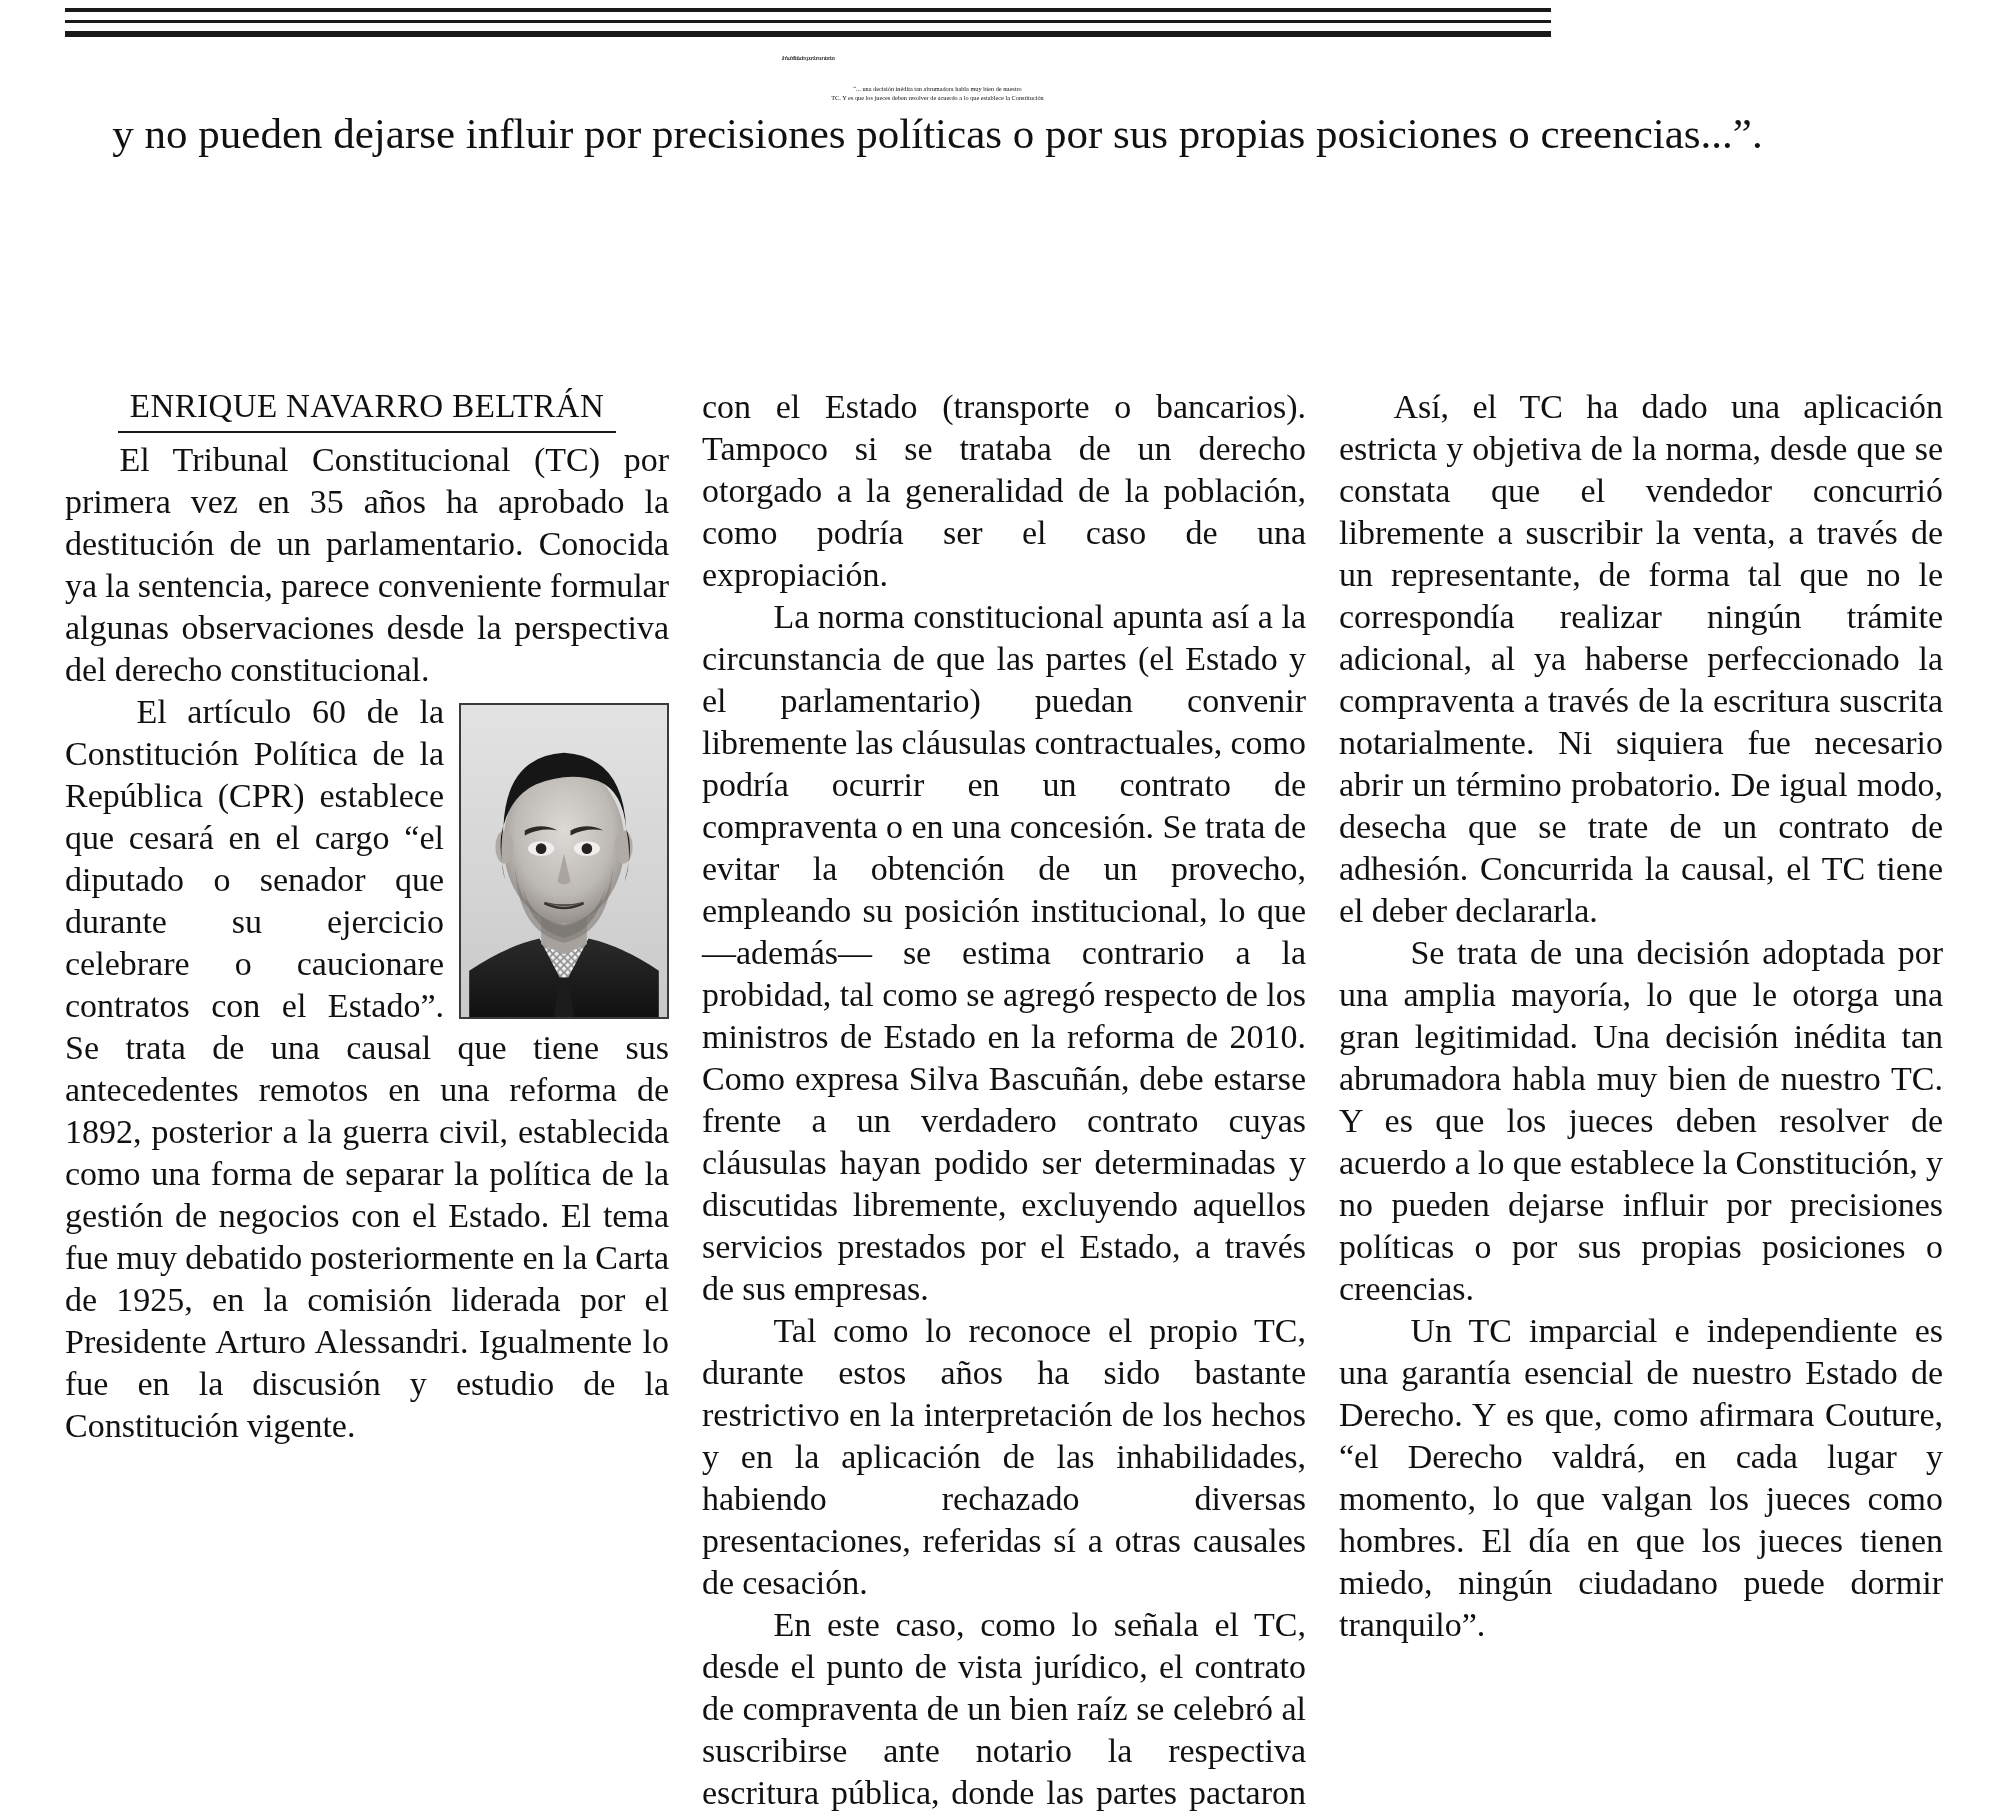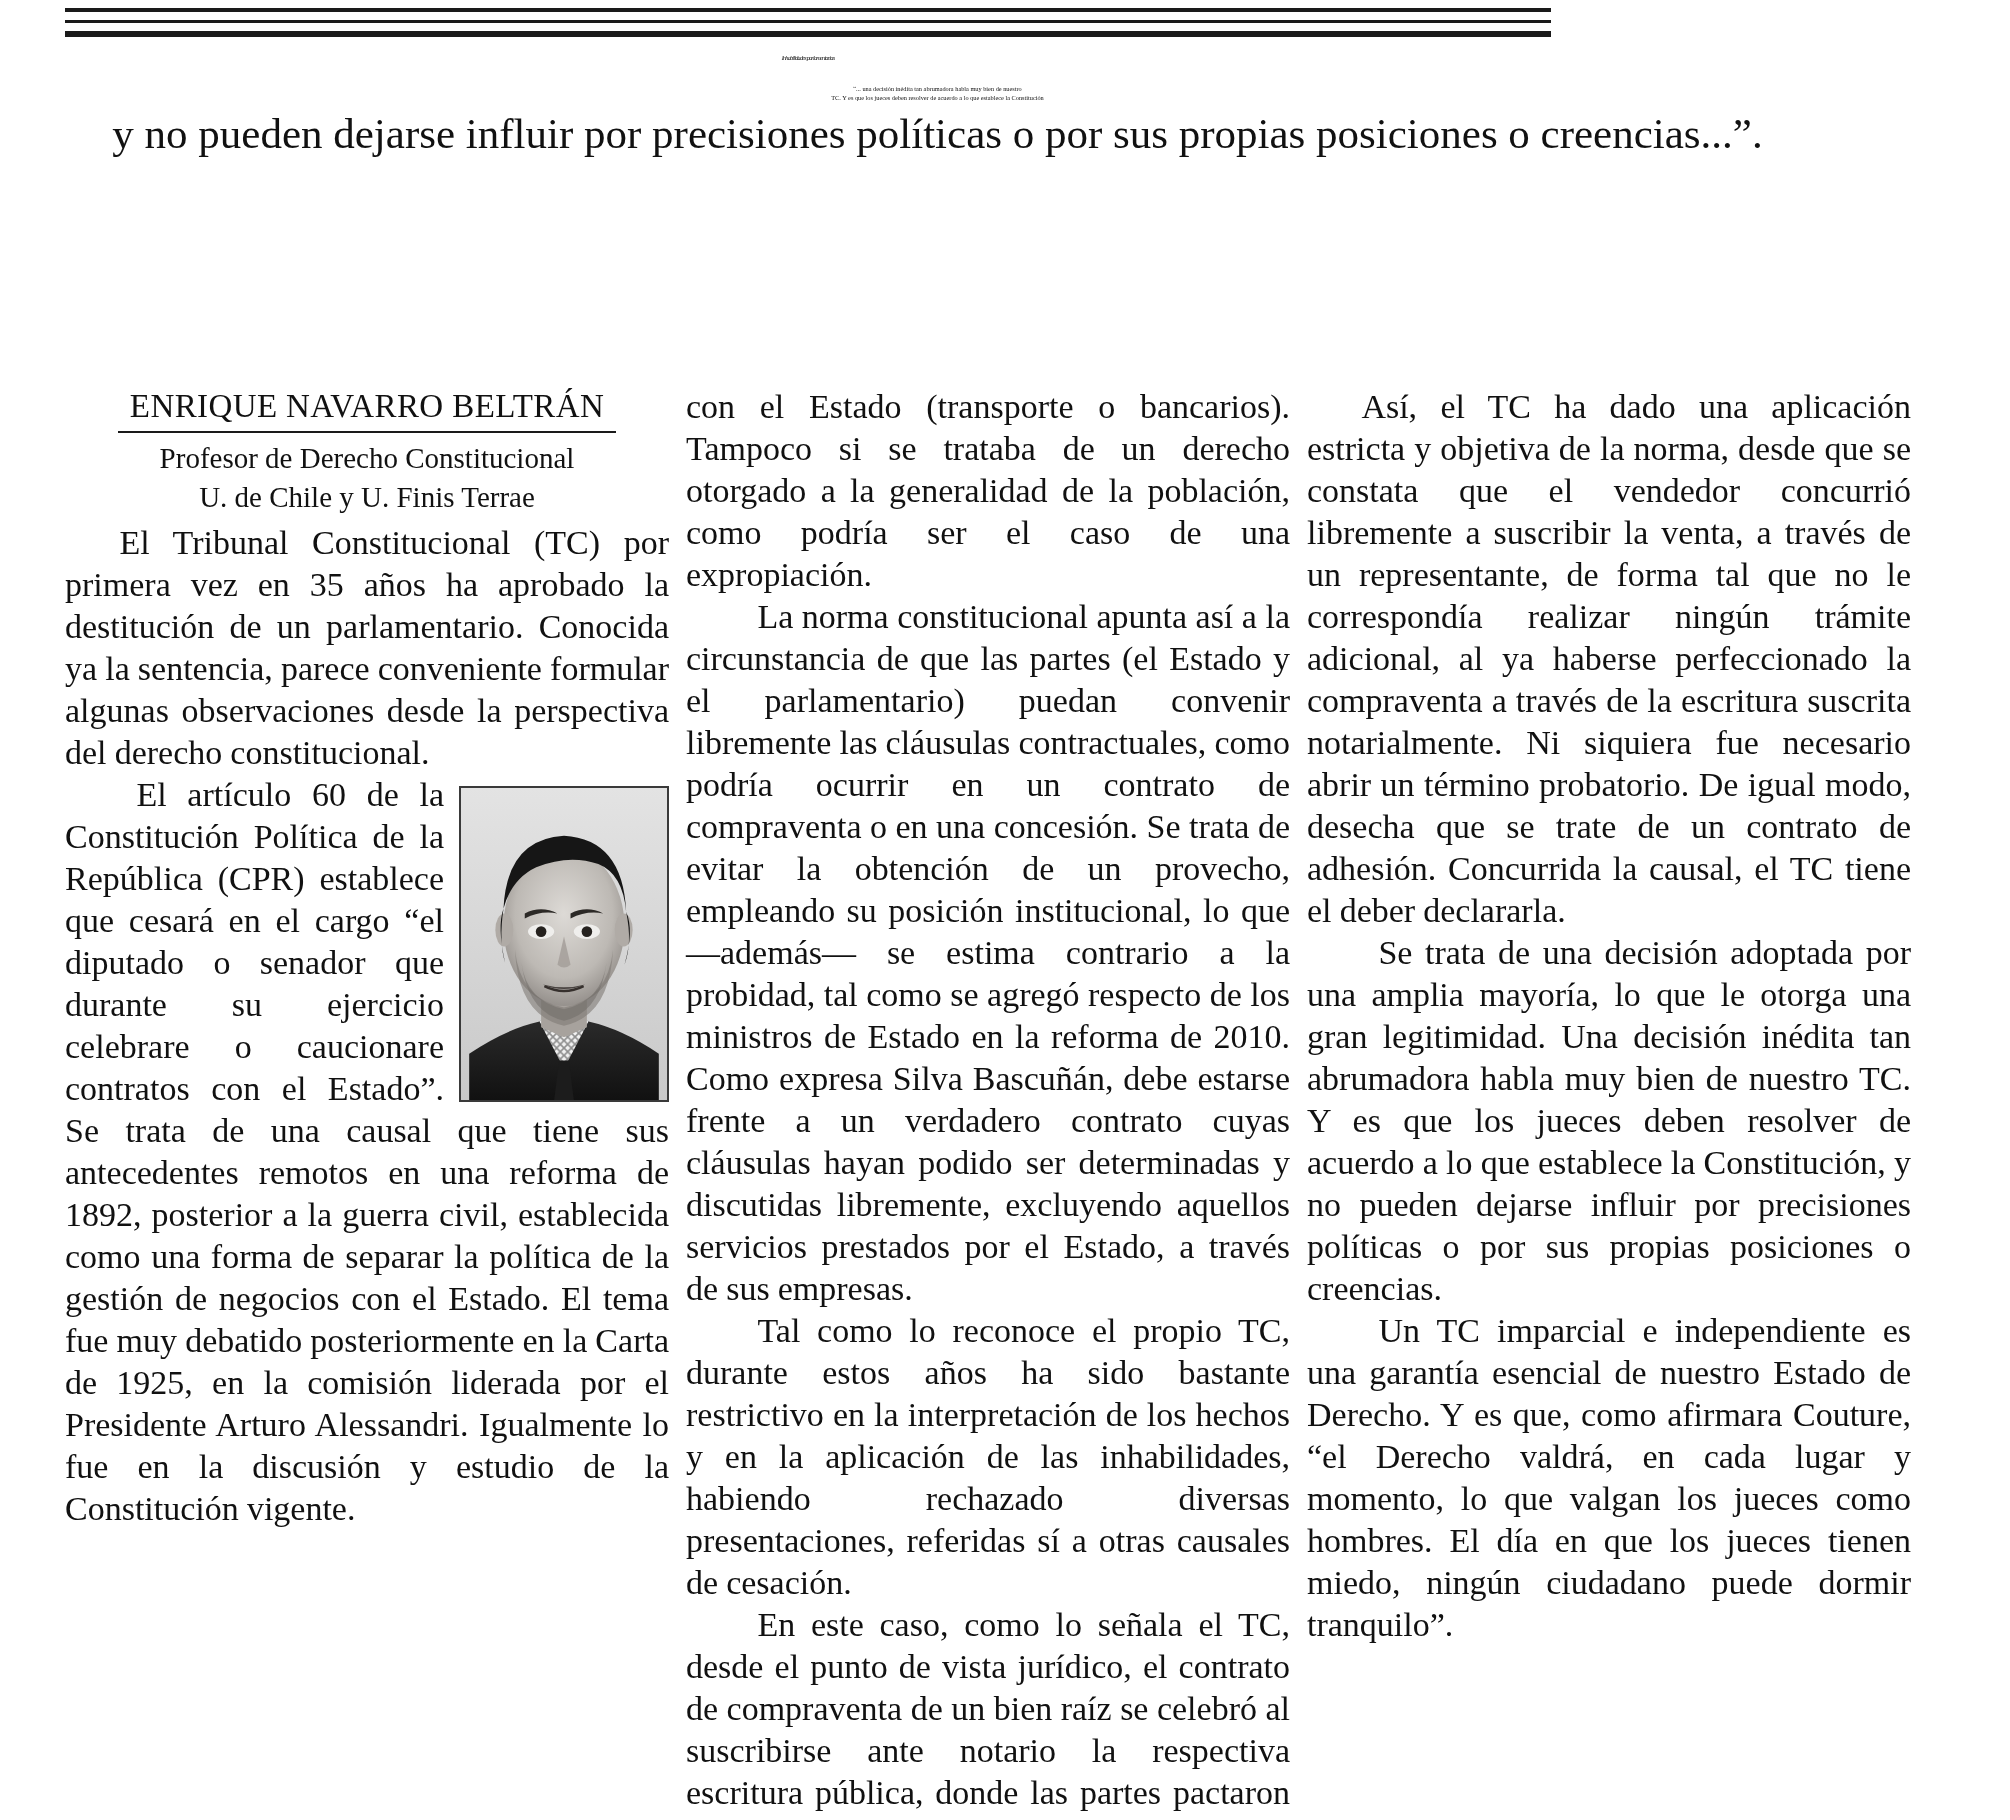--- a/index.html
+++ b/index.html
@@ -68,21 +68,21 @@
 
   
   .columns {
     position: absolute;
     top: 386px;
     left: 65px;
     right: 65px;
     width: 1880px;
     height: 1411px;
     display: flex;
-    gap: 17px;
+    gap: 33px;
   }
   .col {
     width: 604px;
     position: relative;
   }
 
   
   .byline {
     text-align: center;
     margin-bottom: 6.7px;
@@ -151,24 +151,20 @@
     <span class="deck-line" style="font-size: 6.3px;">“... una decisión inédita tan abrumadora habla muy bien de nuestro</span>
     <span class="deck-line" style="font-size: 6.3px;">TC. Y es que los jueces deben resolver de acuerdo a lo que establece la Constitución</span>
     <span class="deck-line">y no pueden dejarse influir por precisiones políticas o por sus propias posiciones o creencias...”.</span>
   </div>
 
   <div class="columns">
 
     <div class="col">
       <div class="byline">
         <div class="byline-name">ENRIQUE NAVARRO BELTRÁN</div>
-        <div class="byline-role">
-          <span>Profesor de Derecho Constitucional</span>
-          <span>U. de Chile y U. Finis Terrae</span>
-        </div>
       </div>
 
       <div class="body-text">
         <p class="first">El Tribunal Constitucional (TC) por primera vez en 35 años ha aprobado la destitución de un parlamentario. Conocida ya la sentencia, parece conveniente formular algunas observaciones desde la perspectiva del derecho constitucional.</p>
 
         <div class="portrait">
           <svg viewBox="0 0 252 378" preserveAspectRatio="none">
             <defs>
               <linearGradient id="bg" x1="0" y1="0" x2="0" y2="1">
                 <stop offset="0%" stop-color="#e3e3e3"></stop>

